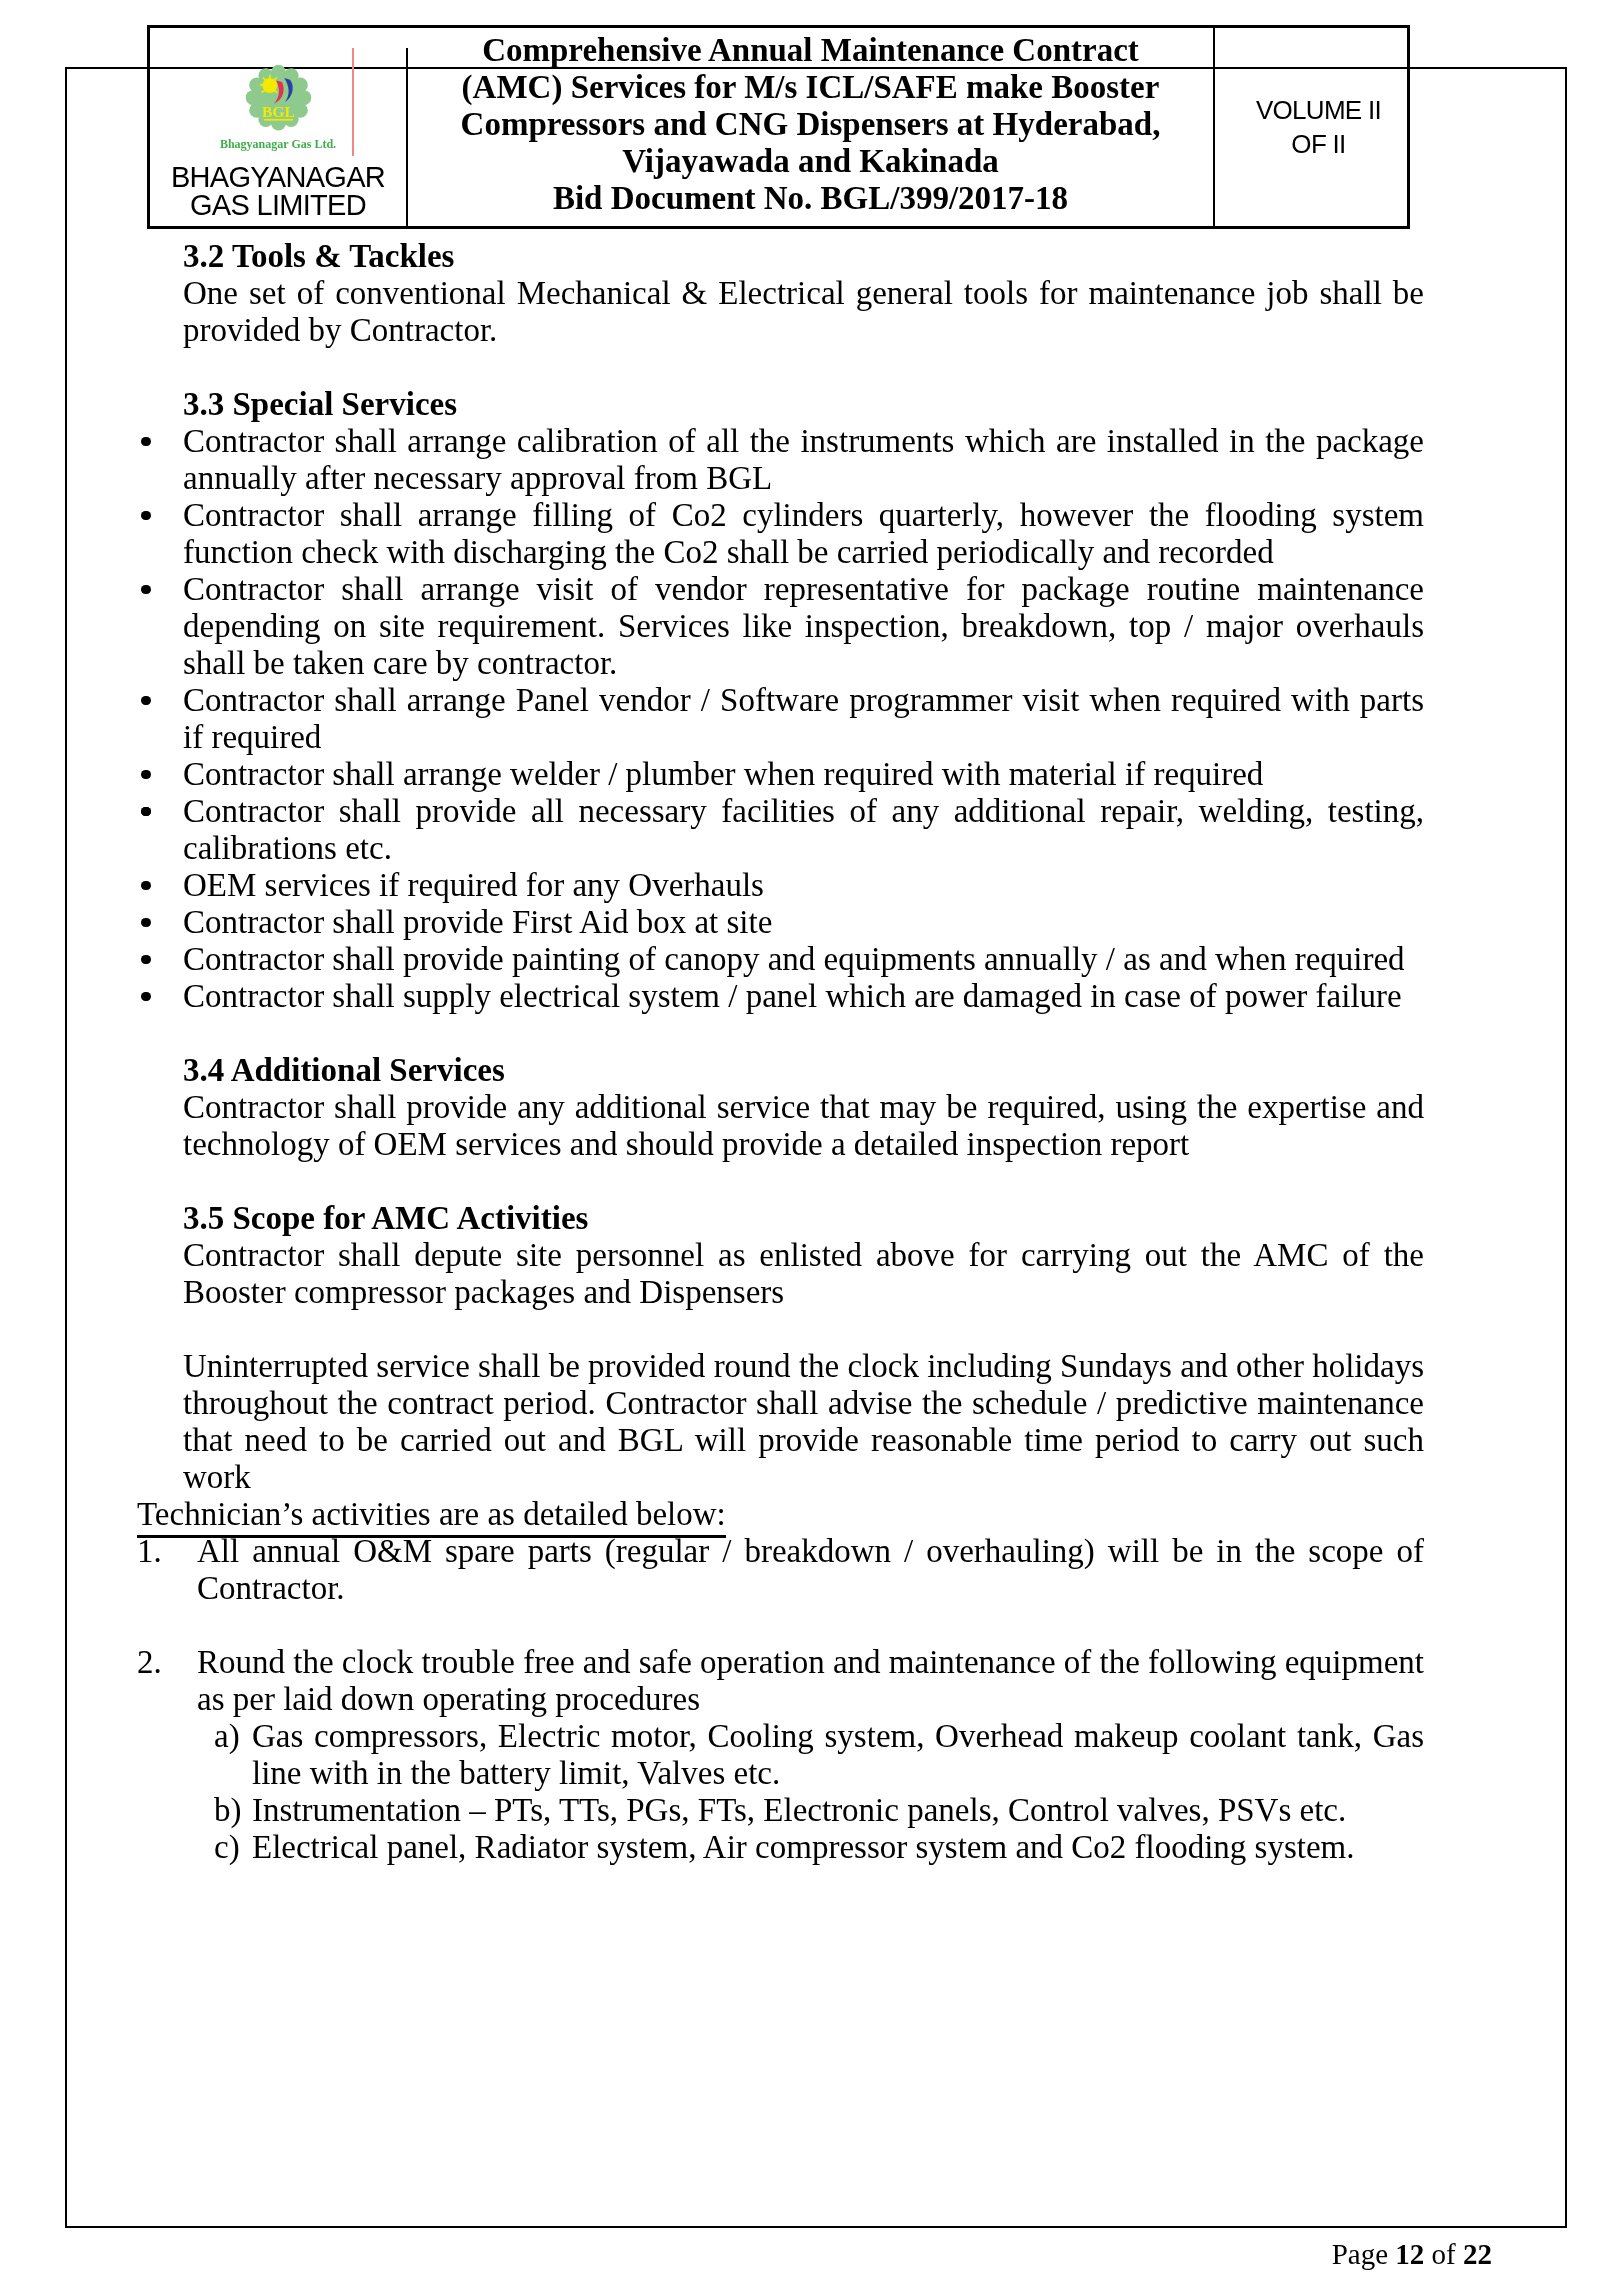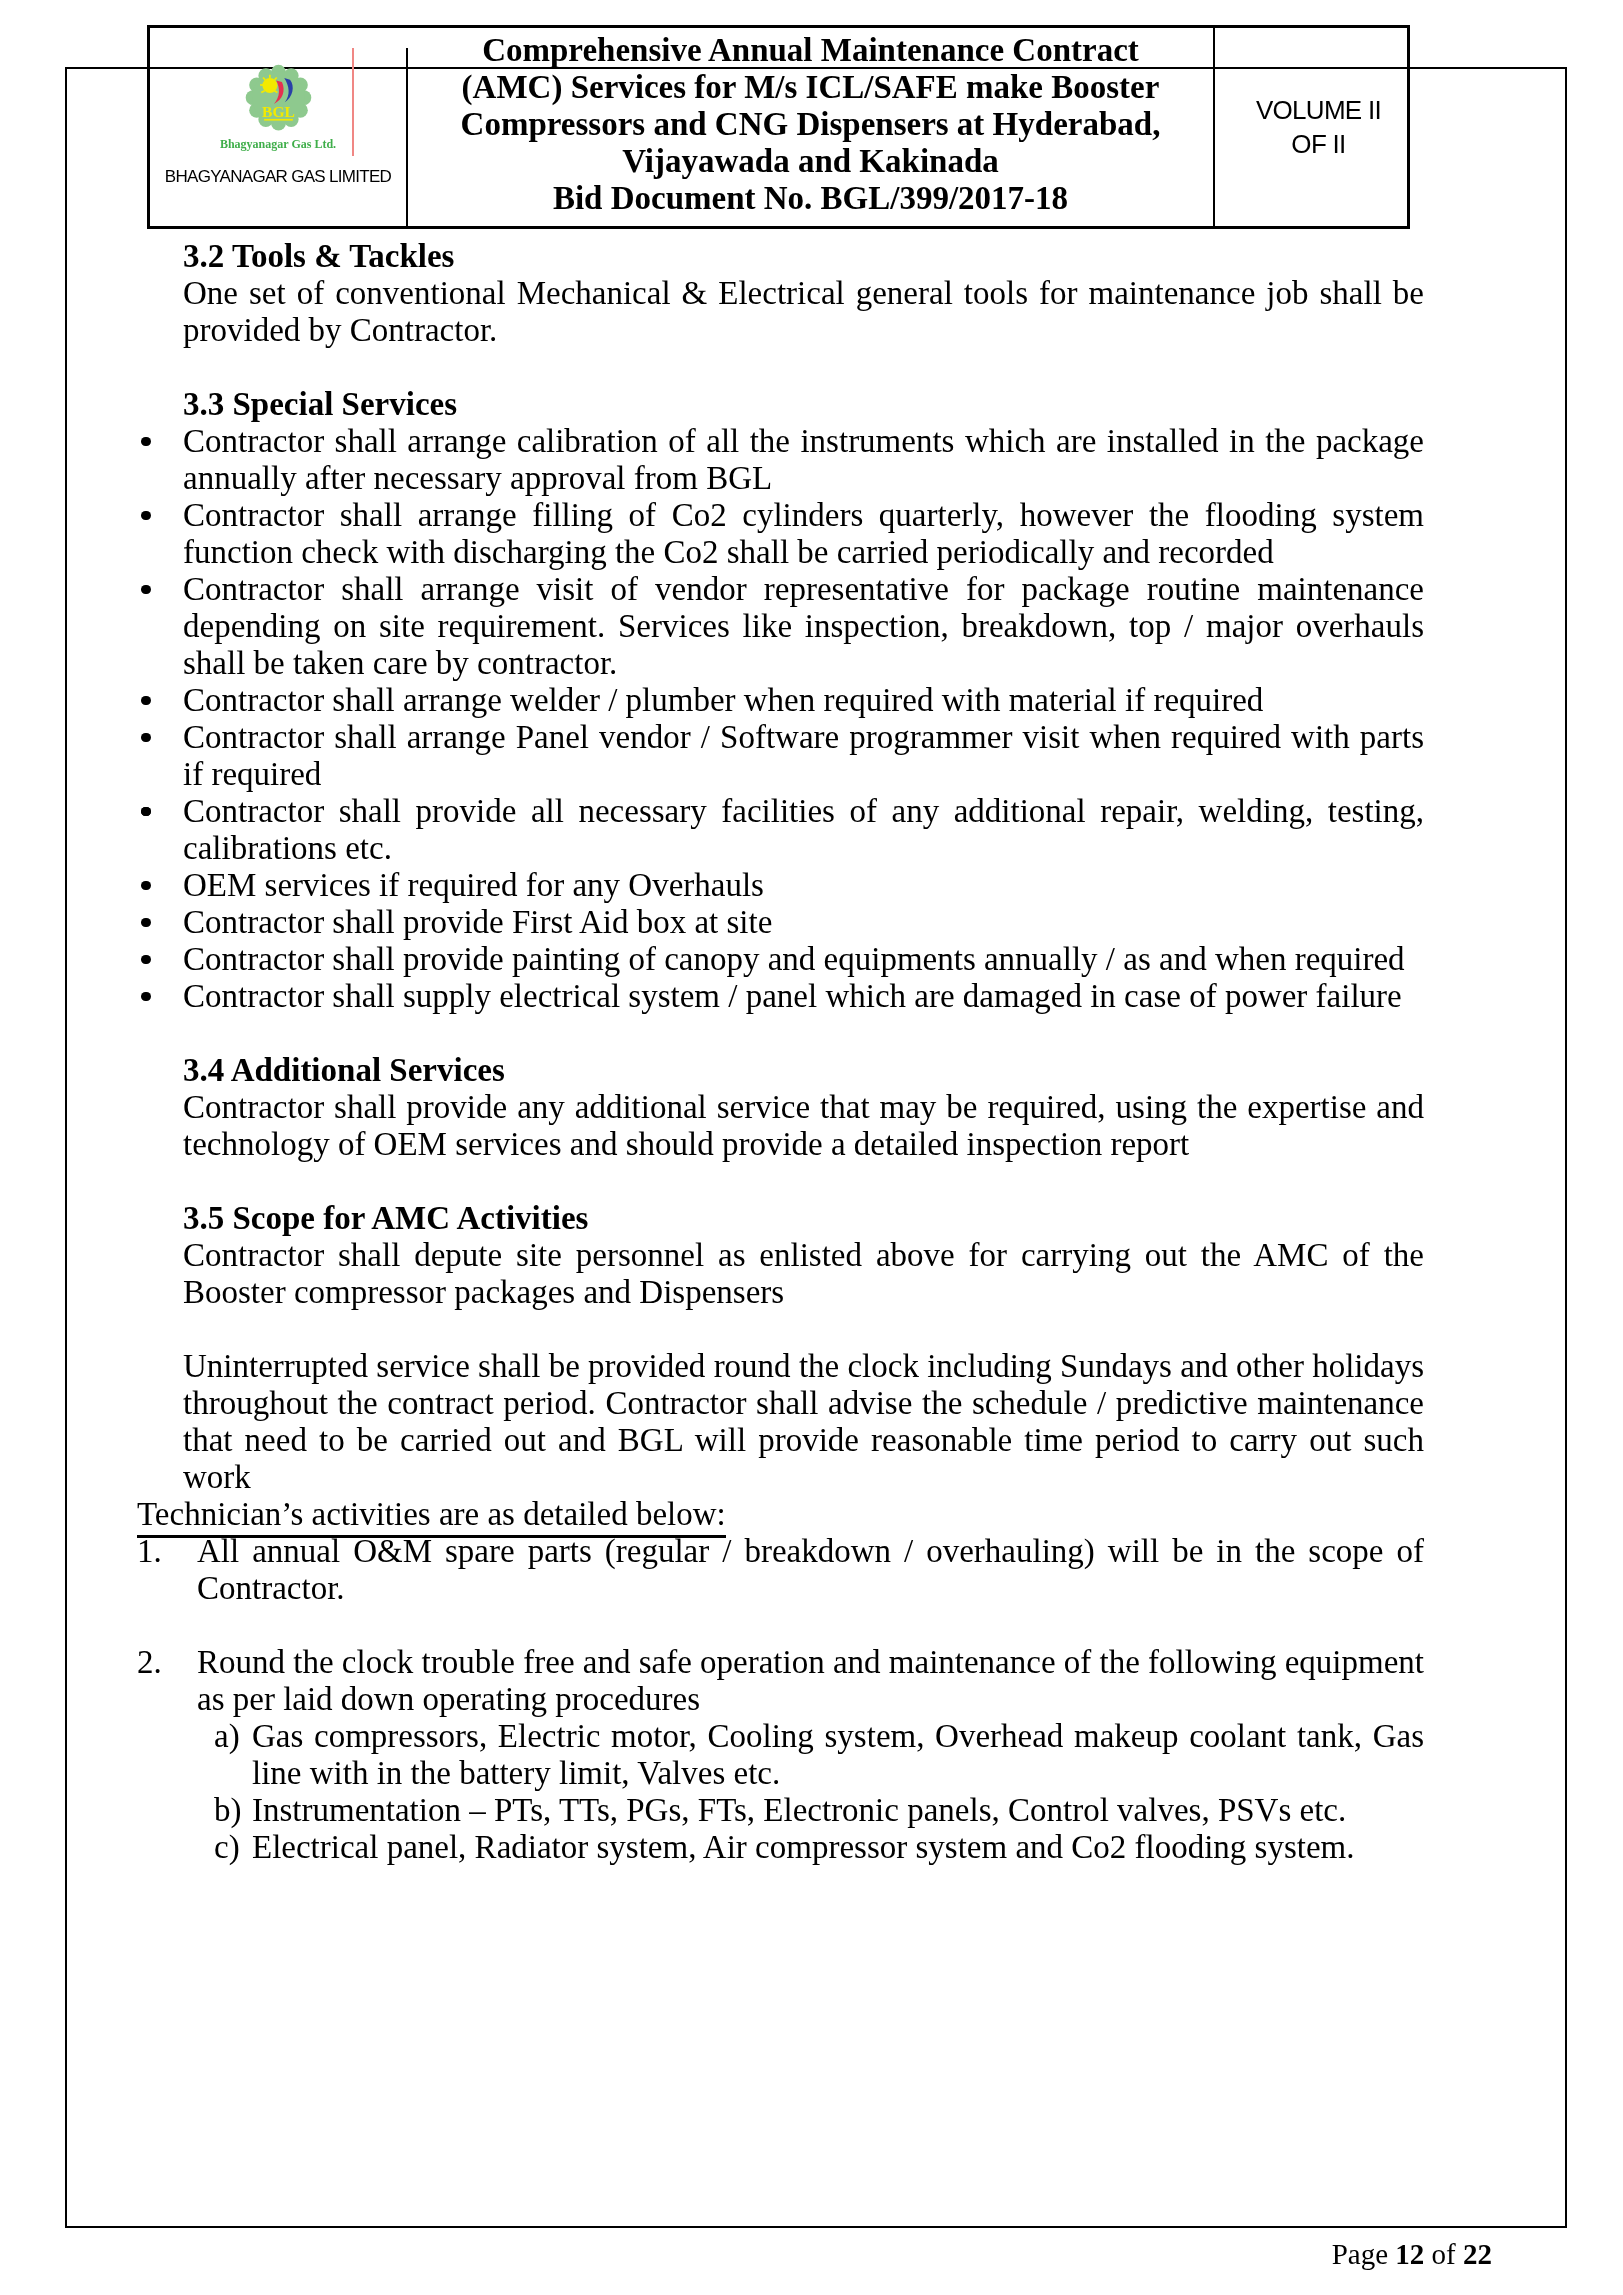--- a/index.html
+++ b/index.html
@@ -27,21 +27,21 @@
   .cell-title{border-right:2.6px solid #000;text-align:center;padding-top:3.9px;}
   .cell-volume{display:flex;flex-direction:column;justify-content:center;align-items:center;margin-left:12px;}
   .logo-svg{display:block;margin:0 auto;}
   .logo-caption{
     font-family:"Liberation Serif", serif;font-size:12px;line-height:15.7px;
     font-weight:bold;color:#3fae4a;white-space:nowrap;
   }
   .company-name{
     margin-top:10.5px;
     font-family:"Liberation Sans", sans-serif;
-    font-size:17px;line-height:28px;letter-spacing:-0.7px;
+    font-size:29px;line-height:28px;letter-spacing:-0.7px;
     color:#000;padding:0 5.2px;
   }
   .title-line{font-weight:bold;font-size:33px;line-height:37px;}
   .bid-line{font-weight:bold;font-size:33px;line-height:37px;}
   .volume-line{
     font-family:"Liberation Sans", sans-serif;
     font-size:26px;line-height:34px;letter-spacing:-0.7px;
   }
   .red-line{
     position:absolute;left:202px;top:0;width:2px;height:108px;
@@ -147,25 +147,25 @@
     <div class="bullet">
       <span class="dot"></span>
       <span>Contractor shall arrange filling of Co2 cylinders quarterly, however the flooding system function check with discharging the Co2 shall be carried periodically and recorded</span>
     </div>
     <div class="bullet">
       <span class="dot"></span>
       <span>Contractor shall arrange visit of vendor representative for package routine maintenance depending on site requirement. Services like inspection, breakdown, top / major overhauls shall be taken care by contractor.</span>
     </div>
     <div class="bullet">
       <span class="dot"></span>
+      <span>Contractor shall arrange Panel vendor / Software programmer visit when required with parts if required</span>
+    </div>
+    <div class="bullet">
+      <span class="dot"></span>
       <span>Contractor shall arrange welder / plumber when required with material if required</span>
-    </div>
-    <div class="bullet">
-      <span class="dot"></span>
-      <span>Contractor shall arrange Panel vendor / Software programmer visit when required with parts if required</span>
     </div>
     <div class="bullet">
       <span class="dot"></span>
     </div>
     <div class="bullet">
       <span class="dot"></span>
       <span>Contractor shall provide all necessary facilities of any additional repair, welding, testing, calibrations etc.</span>
     </div>
     <div class="bullet">
       <span class="dot"></span>

